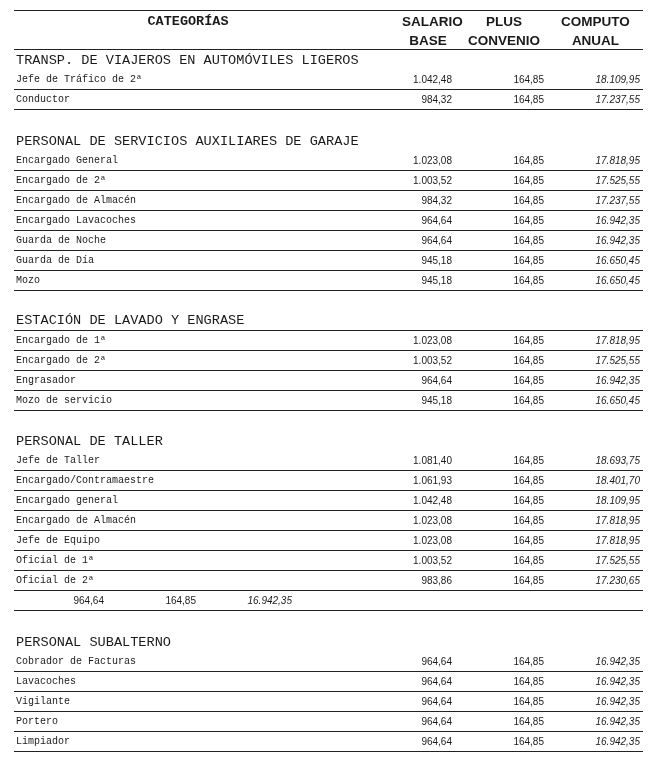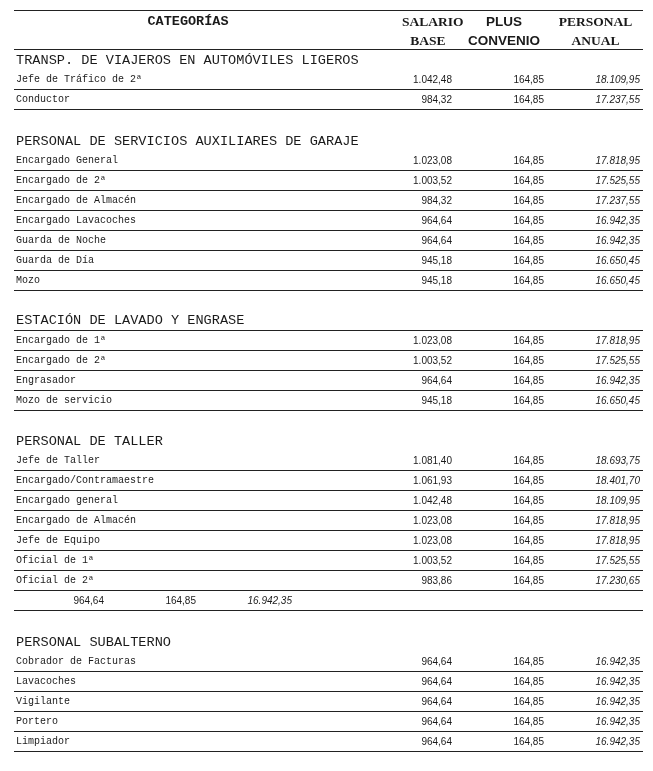--- a/index.html
+++ b/index.html
@@ -14,21 +14,21 @@
   .header {
     display: flex; height: 38px; border-bottom: 1.5px solid #222;
     font-weight: bold; font-size: 13.5px; line-height: 19px;
   }
   .header .col { text-align: center; padding-top: 1px; }
   .c-cat { width: 348px; font-family: Liberation Mono, monospace; }
   .c-sal { width: 98px; }
   .c-plus { width: 88px; }
   .c-comp { width: 95px; }
   .header .c-sal { text-align: right; padding-right: 6px; box-sizing: border-box; }
-  .header .c-sal span, .header .c-comp span { display: block; font-family: Liberation Serif, serif; }
+  .header .c-sal span, .header .c-comp span { display: block; }
   .header .c-sal span { text-align: center; padding-left: 40px; }
   .row {
     display: flex; height: 20.2px; align-items: flex-end;
     font-size: 10px; line-height: 18px;
   }
   .row.ruled { border-bottom: 1.2px solid #222; height: 19px; }
   .row .c-cat { padding-left: 2px; box-sizing: border-box; white-space: nowrap; }
   .row .num { text-align: right; box-sizing: border-box; }
   .row .c-sal.num { padding-right: 8px; margin-top: 12px; }
   .row .c-plus.num { padding-right: 4px; }
@@ -44,21 +44,21 @@
     <div class="col c-cat">CATEGORÍAS</div>
     <div class="col c-sal">
       <span>SALARIO</span>
       <span>BASE</span>
     </div>
     <div class="col c-plus">
       <span style="display:block">PLUS</span>
       <span style="display:block">CONVENIO</span>
     </div>
     <div class="col c-comp">
-      <span>PERSONAL</span>
+      <span>COMPUTO</span>
       <span>ANUAL</span>
     </div>
   </div>
 
   <div id="table-body">
       <div class="row section-title">
         <div class="c-cat" style="width: 629px;">TRANSP. DE VIAJEROS EN AUTOMÓVILES LIGEROS</div>
       </div>
       <div class="row ruled">
         <div class="c-cat">Jefe de Tráfico de 2ª</div>

